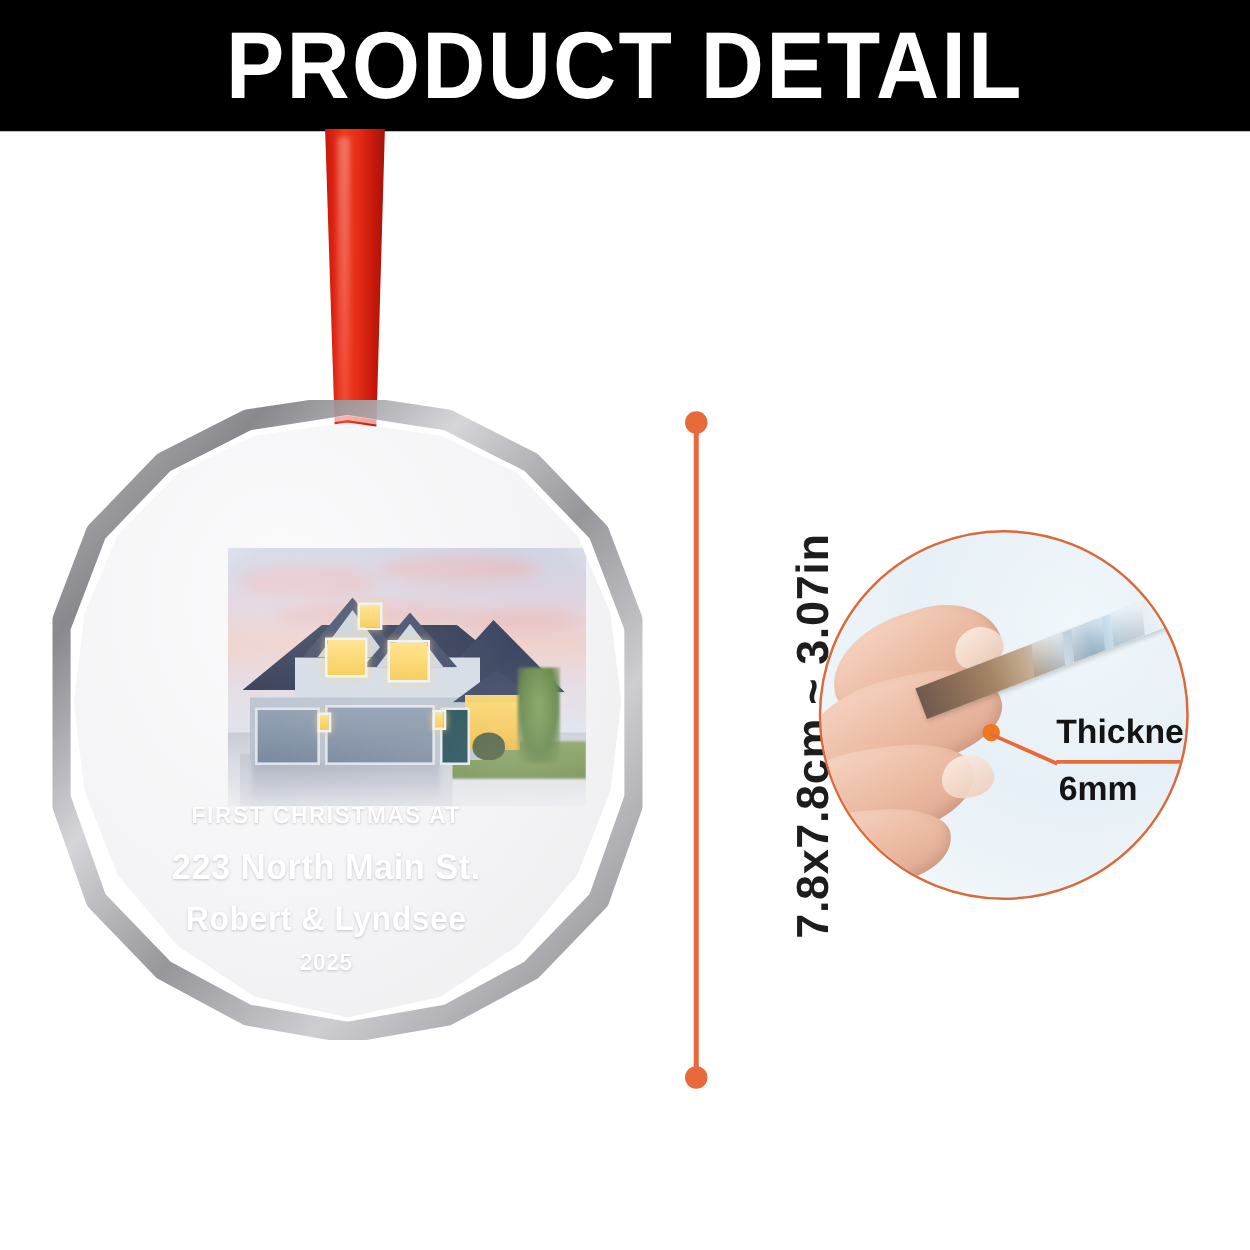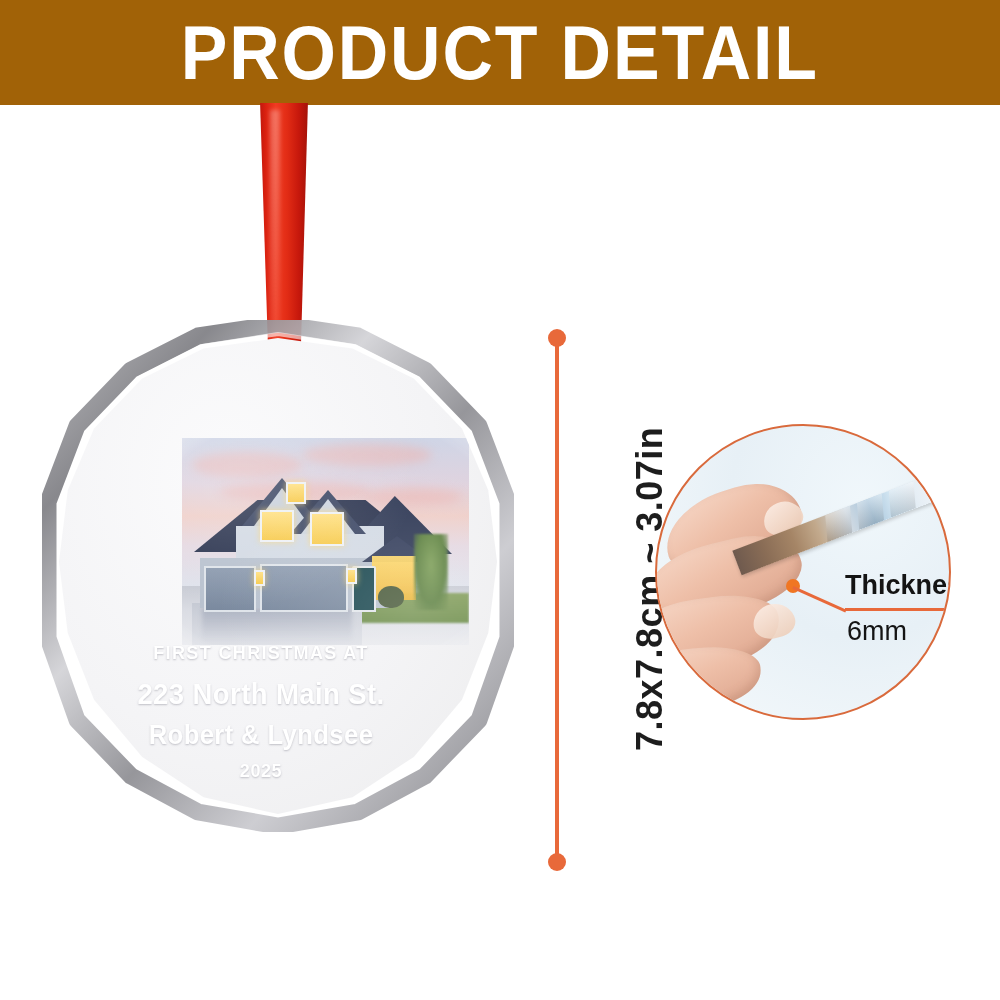--- a/index.html
+++ b/index.html
@@ -18,21 +18,21 @@
     overflow: hidden;
   }
 
   
   .banner {
     position: absolute;
     left: 0;
     top: 0;
     width: 1000px;
     height: 105px;
-    background: #a16207;
+    background: #000000;
     display: flex;
     align-items: center;
     justify-content: center;
   }
   .banner-title {
     color: #ffffff;
     font-family: "Liberation Sans Narrow", "Liberation Sans", sans-serif;
     font-size: 76px;
     font-weight: bold;
     letter-spacing: 2px;
@@ -398,21 +398,21 @@
     color: #141414;
     letter-spacing: 0px;
     white-space: nowrap;
   }
   .thick-val {
     position: absolute;
     left: 190px;
     top: 190px;
     font-family: "Liberation Sans Narrow", "Liberation Sans", sans-serif;
     font-size: 27px;
-    font-weight: normal;
+    font-weight: bold;
     color: #141414;
     white-space: nowrap;
   }
 </style>
 </head>
 <body>
 
 <div id="page">
 
   <div class="banner">

